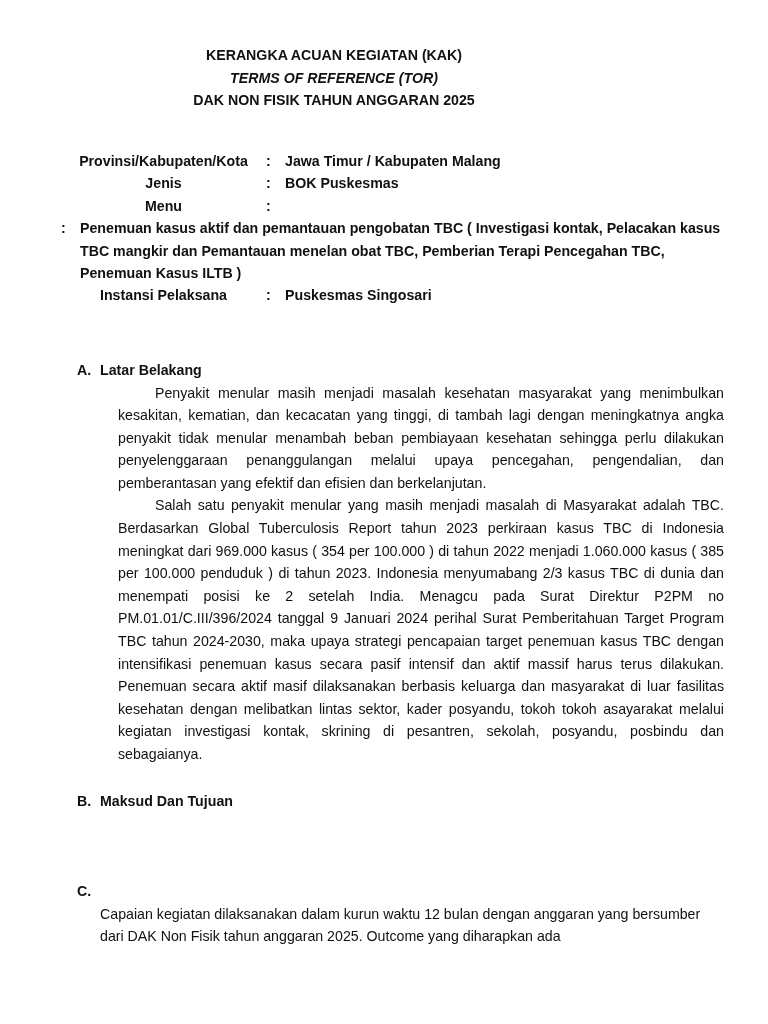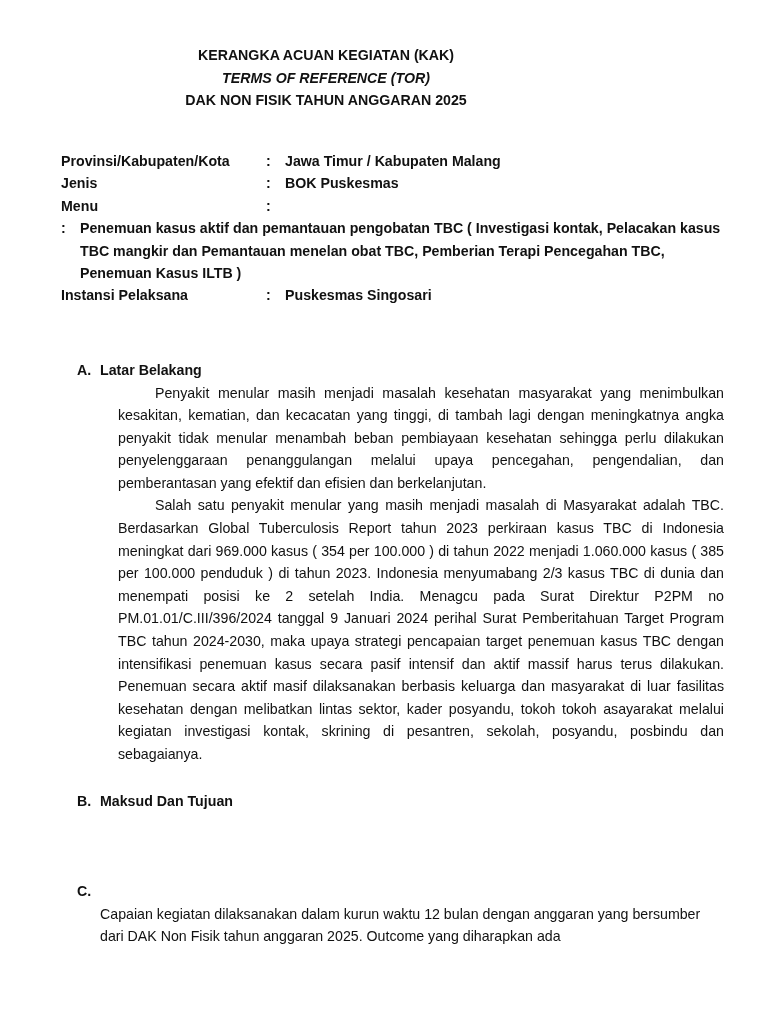--- a/index.html
+++ b/index.html
@@ -18,21 +18,21 @@
     }
     .page {
       position: absolute;
       left: 0; top: 0;
       width: 768px;
       height: 1024px;
       background: #ffffff;
     }
     .title-block {
       position: absolute;
-      left: 0;
+      left: 8px;
       top: 44px;
       width: 640px;
       text-align: center;
     }
     .title-line {
       display: block;
       font-weight: bold;
       font-size: 14.2px;
       line-height: 22.5px;
       height: 22.5px;
@@ -49,20 +49,21 @@
       font-size: 14.2px;
       line-height: 22.4px;
     }
     .info-row {
       display: flex;
       align-items: flex-start;
     }
     .info-label {
       width: 205px;
       flex: 0 0 205px;
+      text-align: center;
     }
     .info-colon {
       width: 19px;
       flex: 0 0 19px;
     }
     .info-value {
       flex: 1 1 auto;
       width: 430px;
     }
 

